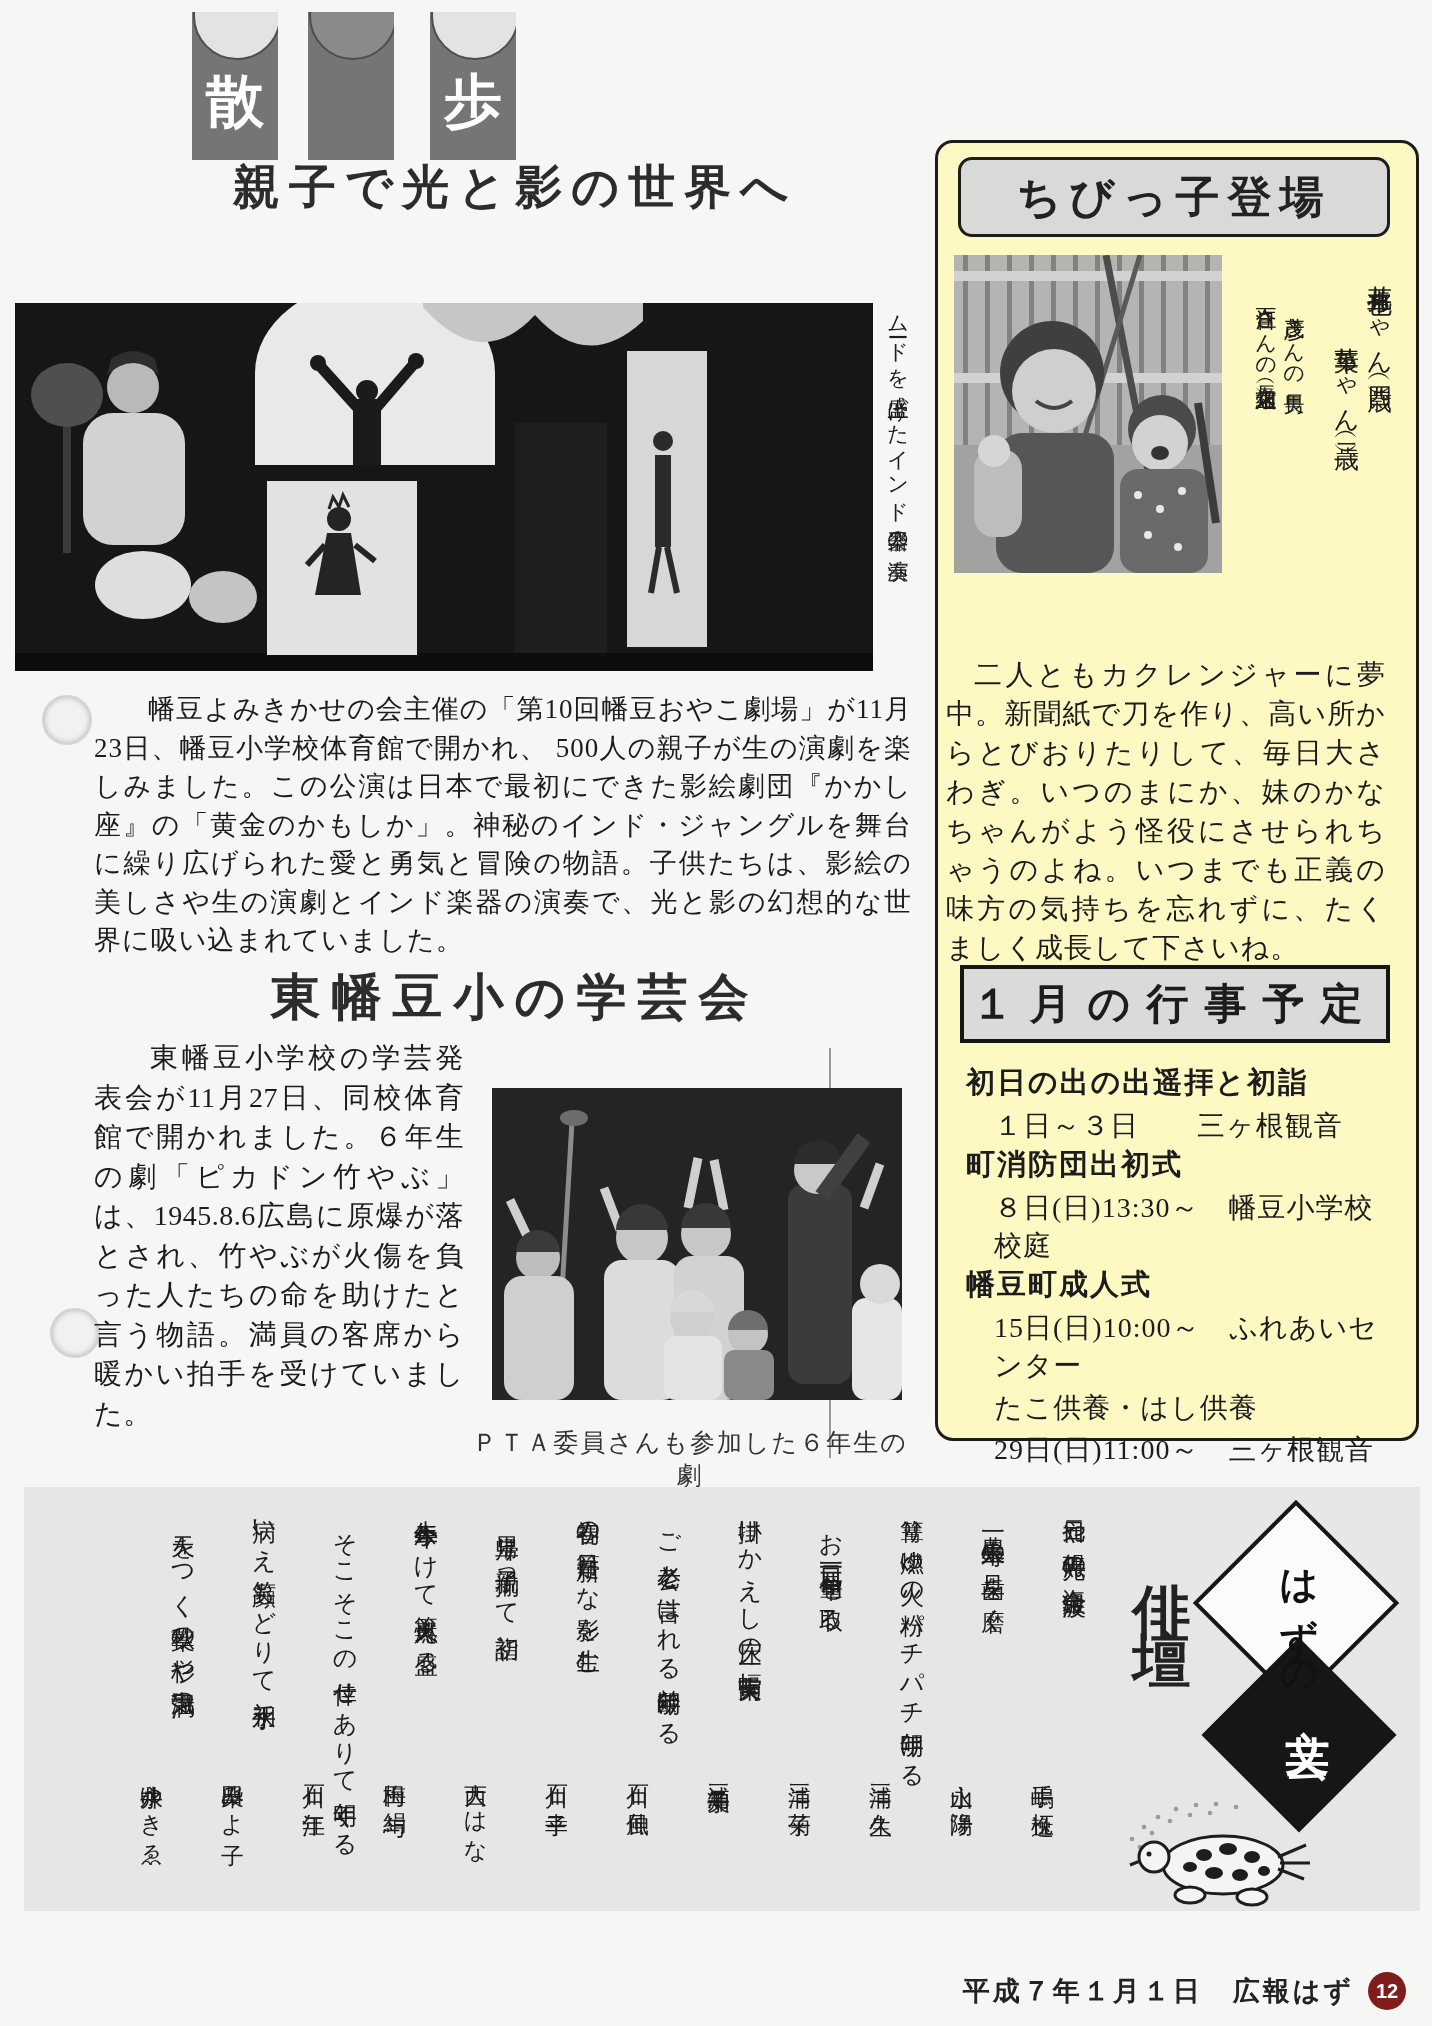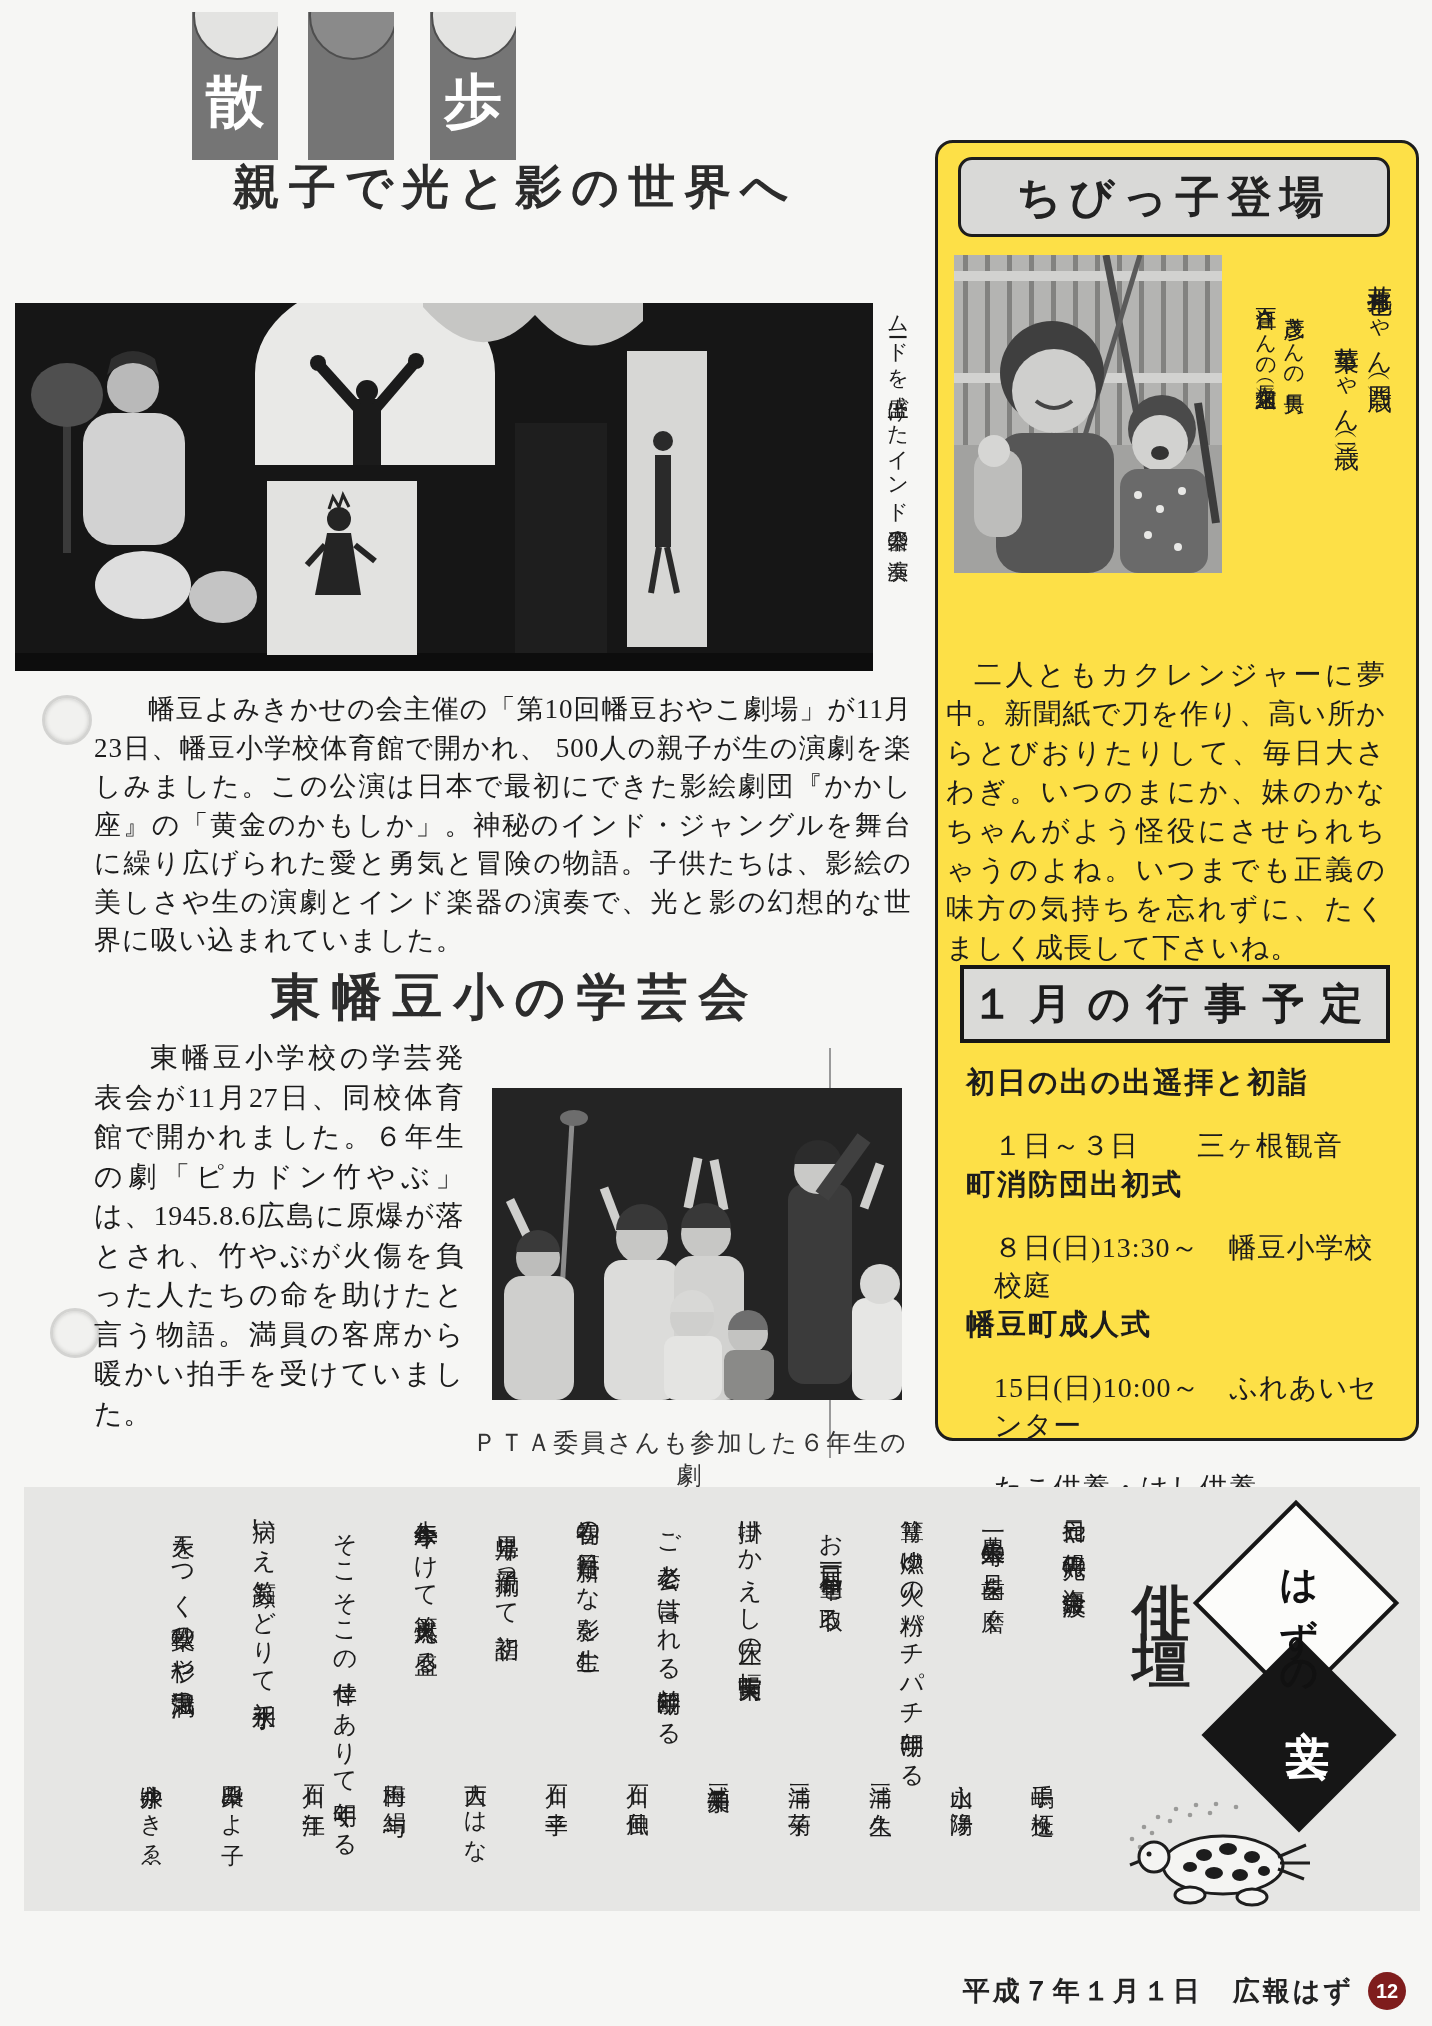--- a/index.html
+++ b/index.html
@@ -23,21 +23,21 @@
         font-size:21px;letter-spacing:2px;}
   .photo{position:absolute;background:#111;}
   .photo svg{display:block;}
   .cap2{position:absolute;left:470px;top:1410px;width:440px;text-align:center;font-size:25px;
         font-family:"Liberation Sans","DejaVu Sans",sans-serif;letter-spacing:2px;color:#333;margin-top:16px;}
   .colrule{position:absolute;left:829px;top:1048px;width:2px;height:410px;background:#9a9a9a;z-index:0;}
   .z1{z-index:1;}
   .punch{position:absolute;width:44px;height:44px;border-radius:50%;
         background:#f1f1ef;border:3px solid #d3d3d1;box-shadow:inset 0 0 4px #c4c4c2;}
   
-  .kids-box{position:absolute;left:935px;top:140px;width:478px;height:1295px;background:#fde047;
+  .kids-box{position:absolute;left:935px;top:140px;width:478px;height:1295px;background:#fef9c3;
         border:3px solid #1d1d1d;border-radius:18px;}
   .kids-header{position:absolute;left:20px;top:14px;width:432px;height:80px;background:#d9d9d7;
         border:3px solid #1d1d1d;border-radius:14px;box-sizing:border-box;text-align:center;line-height:74px;
         font-family:"Liberation Sans","DejaVu Sans",sans-serif;font-weight:bold;font-size:44px;letter-spacing:8px;color:#222;}
   .kids-photo{position:absolute;left:16px;top:112px;width:268px;height:318px;background:#a8a8a8;}
   .vnames{position:absolute;writing-mode:vertical-rl;text-orientation:mixed;}
   .vnamesA{right:20px;top:122px;height:310px;font-size:25px;letter-spacing:2px;}
   .vnamesA .l2{padding-top:62px;}
   .vnamesB{right:108px;top:148px;height:300px;font-size:21px;letter-spacing:1px;}
   .vnamesB .l1{padding-top:10px;}
@@ -46,21 +46,21 @@
   .letter-head .big{font-size:31px;letter-spacing:2px;}
   .letter-head .stack{display:flex;flex-direction:column;margin:0 6px 0 26px;font-size:21px;line-height:24px;letter-spacing:1px;}
   .letter-body{position:absolute;left:8px;top:512px;width:440px;font-size:28px;line-height:39px;
         letter-spacing:1px;text-indent:1em;text-align:justify;}
   .sched-header{position:absolute;left:22px;top:822px;width:430px;height:78px;background:#dadad8;
         border:4px solid #161616;box-sizing:border-box;text-align:center;line-height:70px;
         font-size:42px;font-weight:bold;letter-spacing:16px;}
   .sched-list{position:absolute;left:28px;top:920px;width:424px;}
   .ev-name{font-family:"Liberation Sans","DejaVu Sans",sans-serif;font-weight:bold;font-size:29px;
         letter-spacing:2px;}
-  .ev-detail{font-size:28px;letter-spacing:1px;padding-left:28px;margin-top:24px;}
+  .ev-detail{font-size:28px;letter-spacing:1px;padding-left:28px;margin-top:4px;}
   
   .strip{position:absolute;left:24px;top:1487px;width:1396px;height:424px;background:#e6e6e4;}
   .dia{position:absolute;width:138px;height:138px;transform:rotate(45deg);}
   .dia-white{left:1199px;top:43px;background:#fcfcfa;border:4px solid #161616;}
   .dia-black{left:1206px;top:179px;background:#161616;}
   .dia-label{position:absolute;writing-mode:vertical-rl;font-family:"Liberation Sans","DejaVu Sans",sans-serif;
         font-weight:bold;z-index:2;}
   .lab-hazuno{left:1249px;top:55px;font-size:38px;letter-spacing:3px;color:#111;}
   .lab-bungei{left:1255px;top:208px;font-size:44px;letter-spacing:6px;color:#fff;}
   .haidan-title{position:absolute;left:1098px;top:50px;writing-mode:vertical-rl;font-size:58px;

